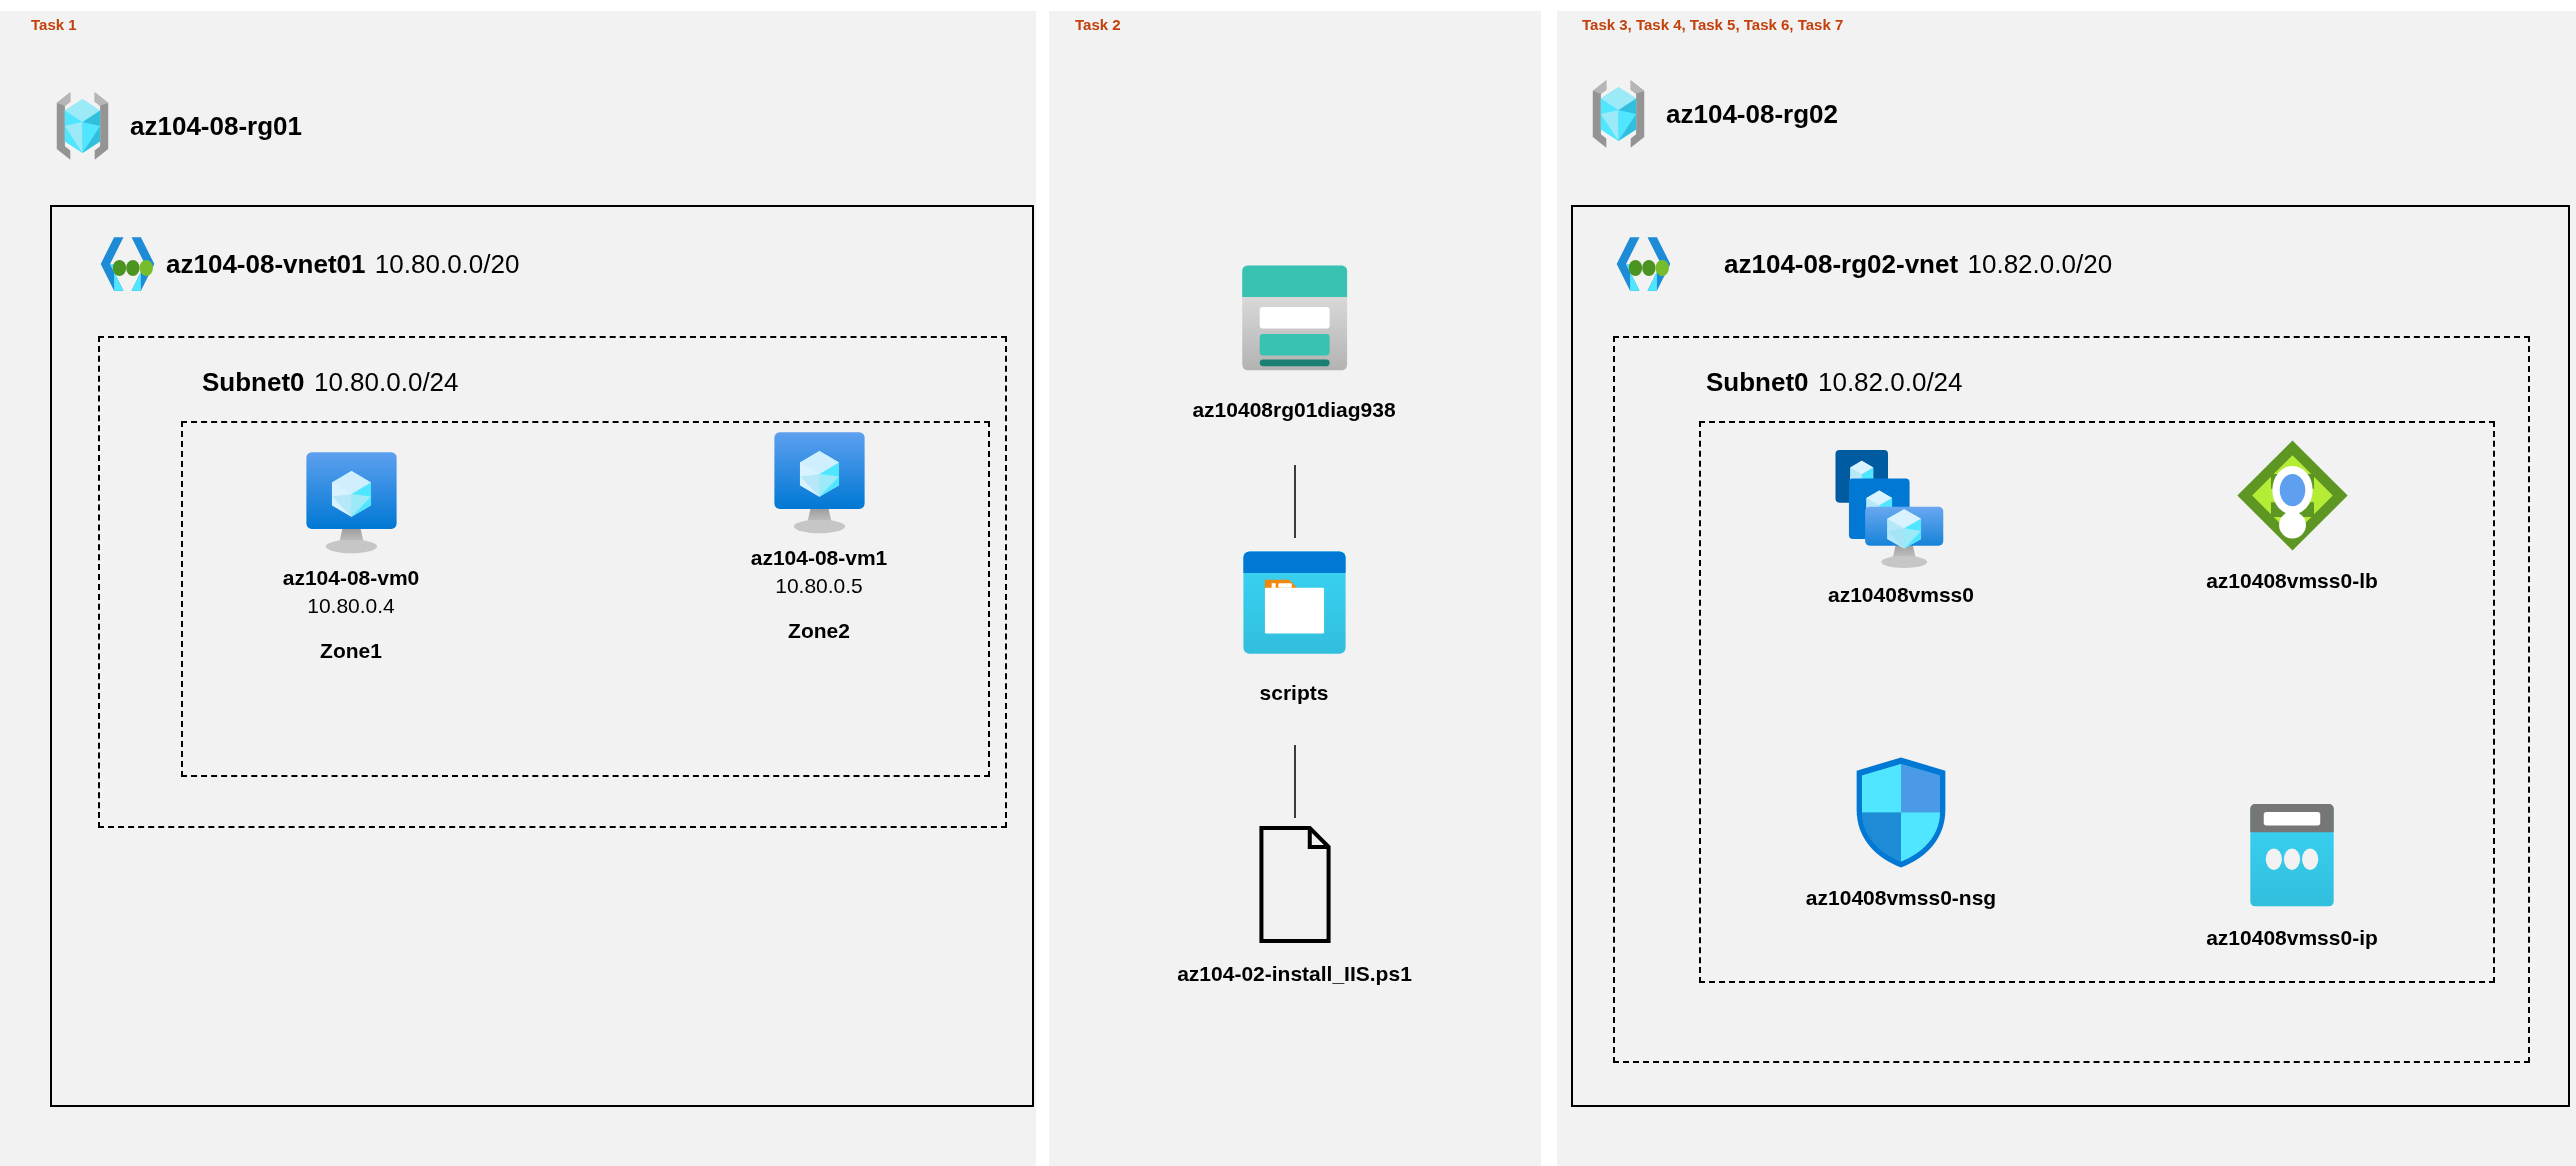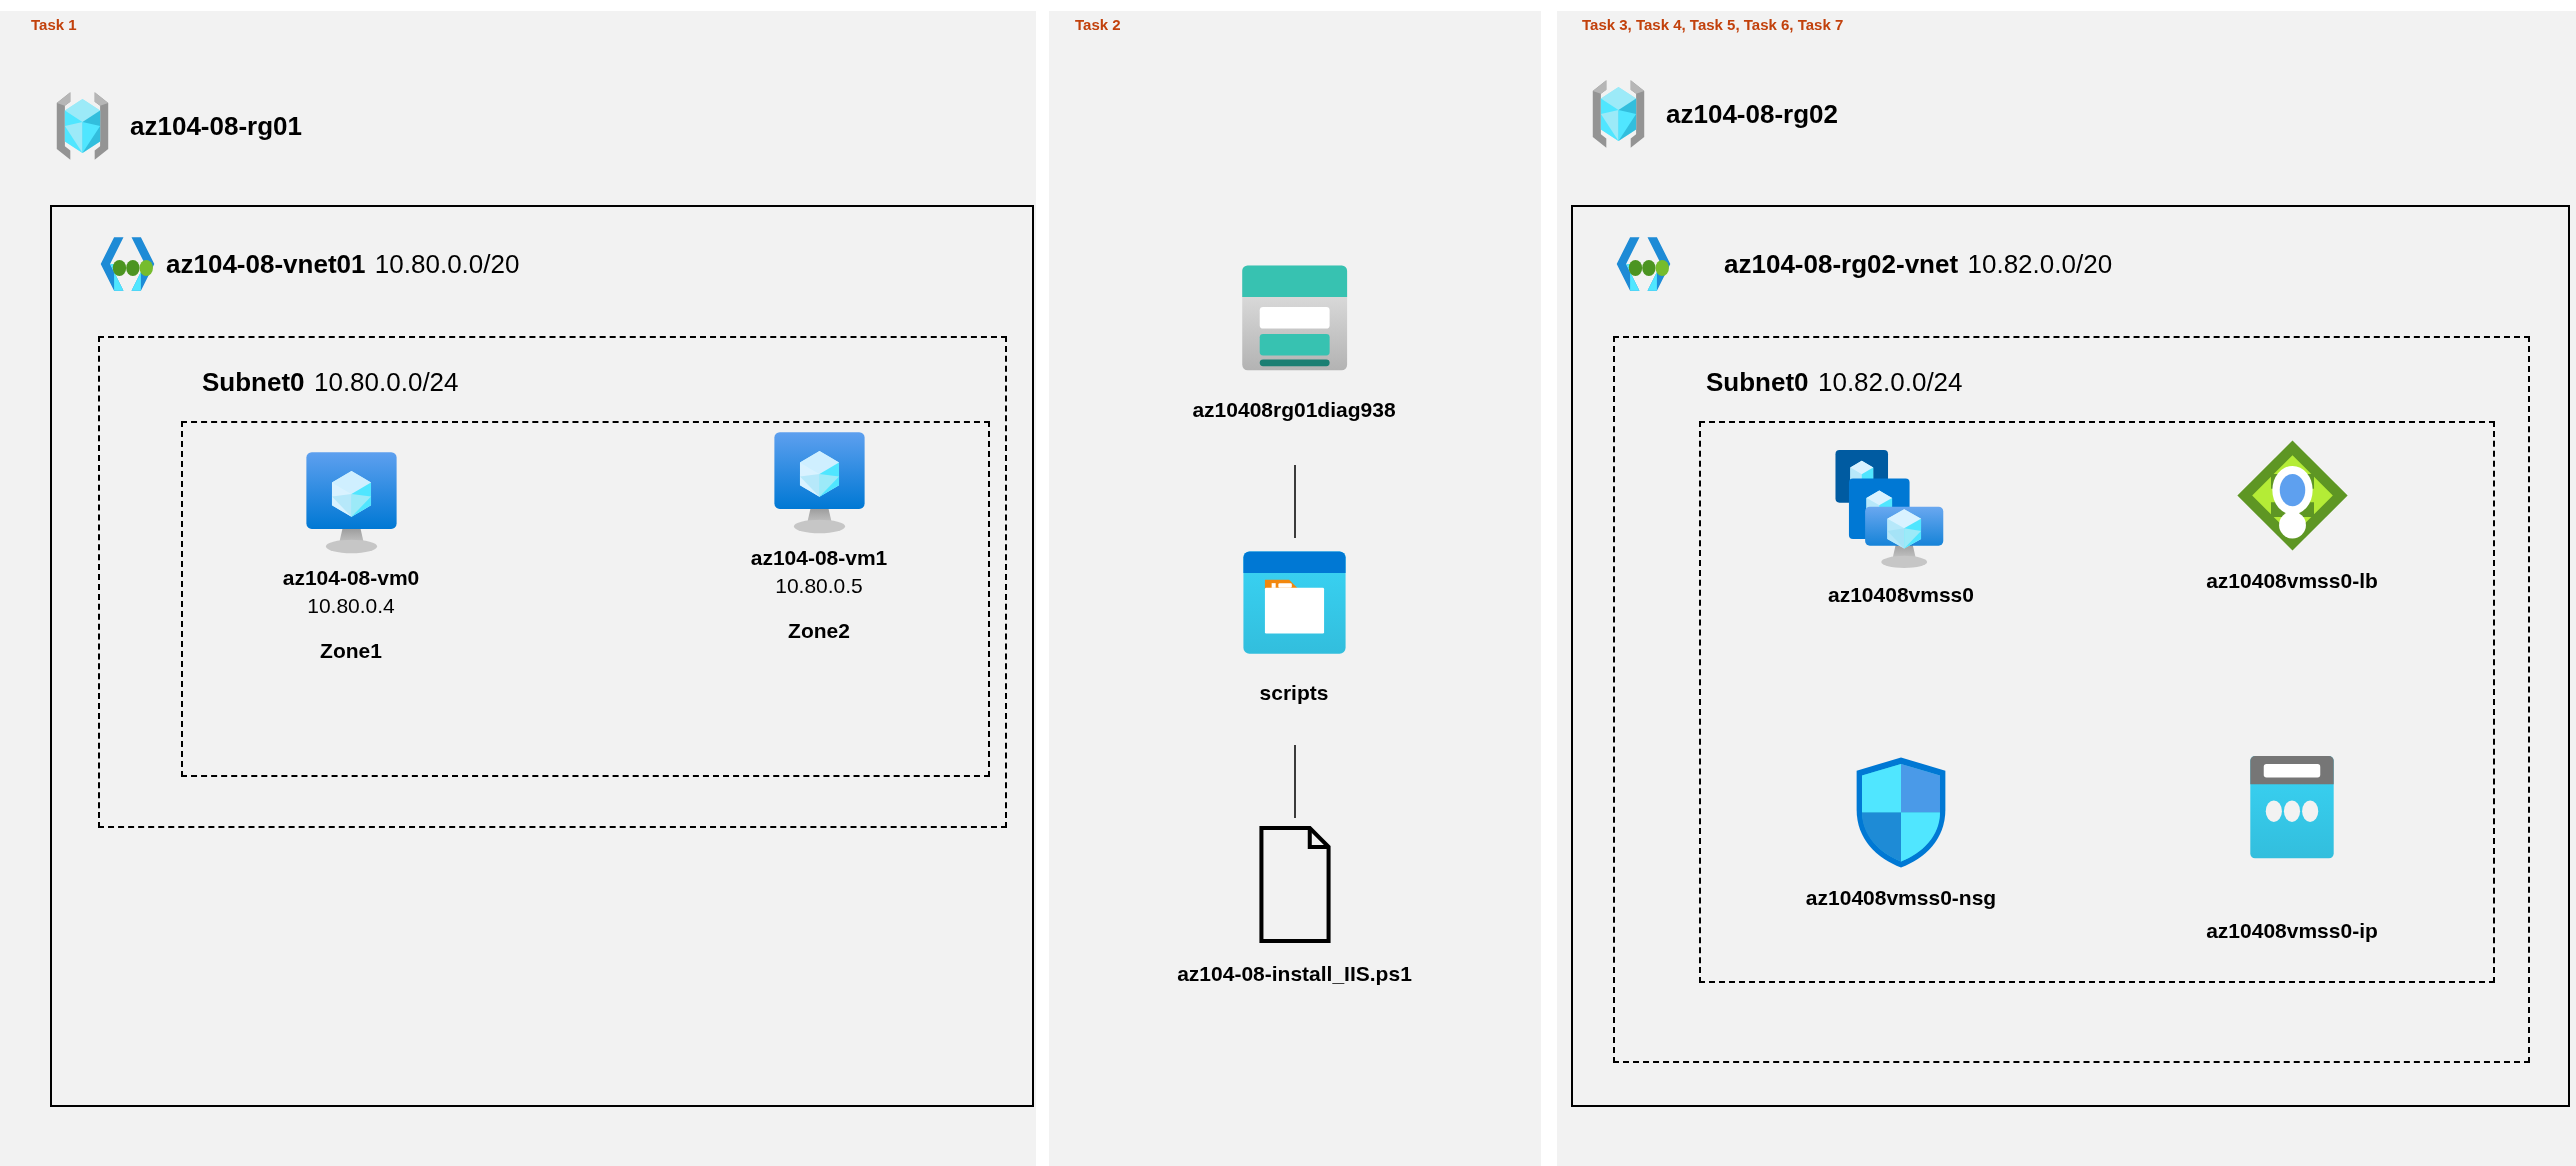--- a/index.html
+++ b/index.html
@@ -183,21 +183,21 @@
 
 <div class="connector" style="left:1294px;top:745px;height:73px;"></div>
 
 <div class="node" style="left:1119px;top:824px;width:351px;">
   <span>
     <svg width="94" height="121" viewBox="0 0 140 180">
       <path d="M20 6 L92 6 L120 34 L120 174 L20 174 Z" fill="#f2f2f2" stroke="#000000" stroke-width="6" stroke-linejoin="miter"></path>
       <path d="M92 6 L92 34 L120 34" fill="none" stroke="#000000" stroke-width="6"></path>
     </svg>
   </span>
-  <div class="cap" style="margin-top:16px;">az104-08-install_IIS.ps1</div>
+  <div class="cap" style="margin-top:16px;">az104-02-install_IIS.ps1</div>
 </div>
 
 <div class="panel" style="left:1557px;top:10.8px;width:1019px;height:1156px;"></div>
 
 <div class="task-title" style="left:1582px;top:16px;">Task 3, Task 4, Task 5, Task 6, Task 7</div>
 
 <div class="row" style="left:1586px;top:76px;">
   <span>
     <svg width="65" height="76" viewBox="0 0 96 112">
       <path d="M30 6 L10 22 L10 90 L30 106 L30 92 L22 86 L22 26 L30 20 Z" fill="#949494"></path>
@@ -301,21 +301,21 @@
       <path d="M80 18 L138 35 L138 86 C138 125 112 150 80 163 C48 150 22 125 22 86 L22 35 Z" fill="#32bedd"></path>
       <path d="M80 18 L80 90 L22 90 L22 35 Z" fill="#50e6ff"></path>
       <path d="M80 18 L138 35 L138 90 L80 90 Z" fill="#4a9ae8"></path>
       <path d="M22 90 L80 90 L80 163 C48 150 22 125 22 90 Z" fill="#1e8bd6"></path>
       <path d="M138 90 L80 90 L80 163 C112 150 138 125 138 90 Z" fill="#50e6ff"></path>
     </svg>
   </span>
   <div class="cap" style="margin-top:12px;">az10408vmss0-nsg</div>
 </div>
 
-<div class="node" style="left:2157px;top:752px;width:270px;gap:41px;">
+<div class="node" style="left:2157px;top:800px;width:270px;">
   <span>
     <svg width="108" height="113" viewBox="0 0 160 168">
       <defs>
         <linearGradient id="pipbody" x1="0" y1="0" x2="0" y2="1">
           <stop offset="0" stop-color="#3ad4f5"></stop>
             <stop offset="1" stop-color="#32bedd"></stop>
         </linearGradient>
       </defs>
       <rect x="18" y="6" width="124" height="152" rx="7" fill="url(#pipbody)"></rect>
       <path d="M18 13 a7 7 0 0 1 7 -7 h110 a7 7 0 0 1 7 7 v35 h-124 z" fill="#767676"></path>

